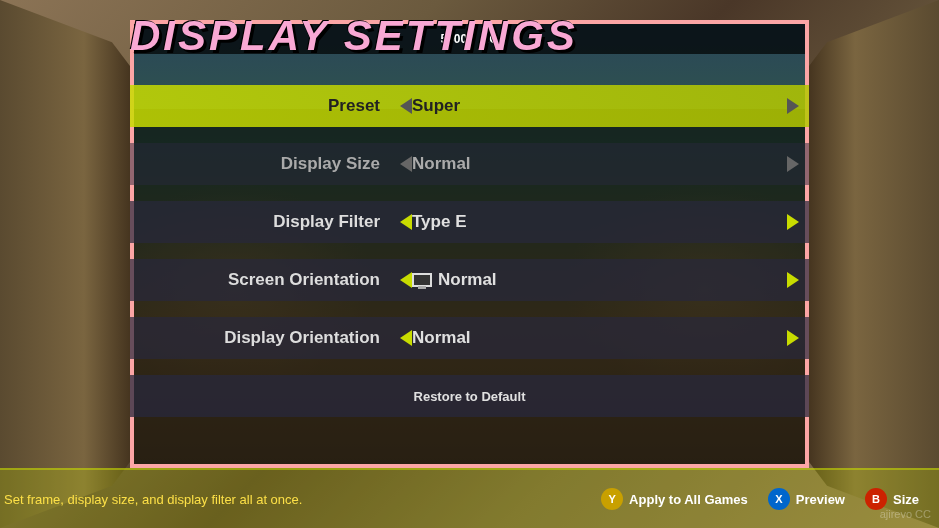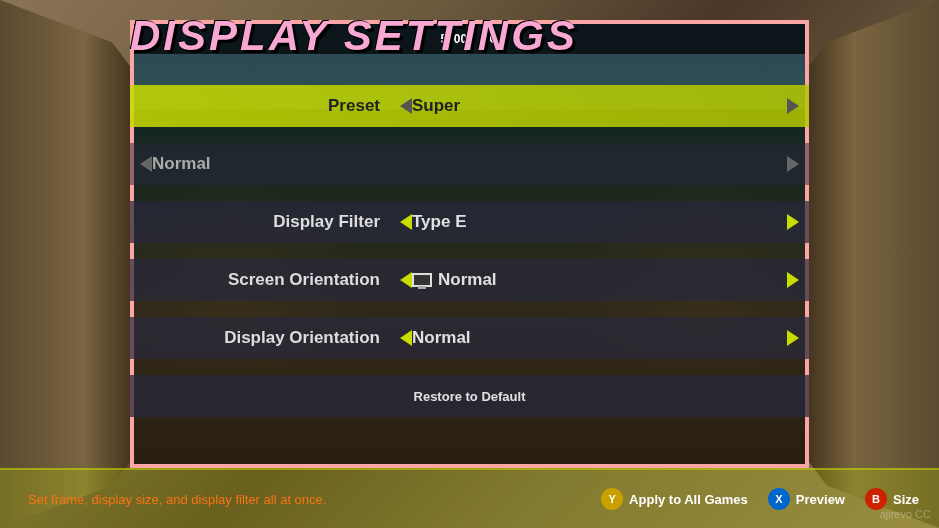--- a/index.html
+++ b/index.html
@@ -239,22 +239,22 @@
       right: 0;
       height: 60px;
       background: rgba(200,220,0,0.25);
       border-top: 2px solid rgba(200,220,0,0.5);
       display: flex;
       align-items: center;
     }
 
     .bottom-hint {
       position: absolute;
-      left: 28px;
-      color: #f97316;
+      left: 4px;
+      color: #fde047;
       font-size: 13px;
     }
 
     .bottom-controls {
       position: absolute;
       right: 20px;
       display: flex;
       gap: 20px;
       align-items: center;
     }
@@ -347,20 +347,21 @@
     <span class="row-label">Preset</span>
     <span class="tri-left"></span>
     <span class="row-value">
       <span>Super</span>
     </span>
     <span class="tri-right"></span>
   </div>
 
 
   <div class="menu-row dimmed">
+    <span class="row-label">Display Size</span>
     <span class="tri-left" style="border-right-color:#666;"></span>
     <span class="row-value">
       <span>Normal</span>
     </span>
     <span class="tri-right" style="border-left-color:#666;"></span>
   </div>
 
   <div class="menu-row normal">
     <span class="row-label">Display Filter</span>
     <span class="tri-left"></span>

